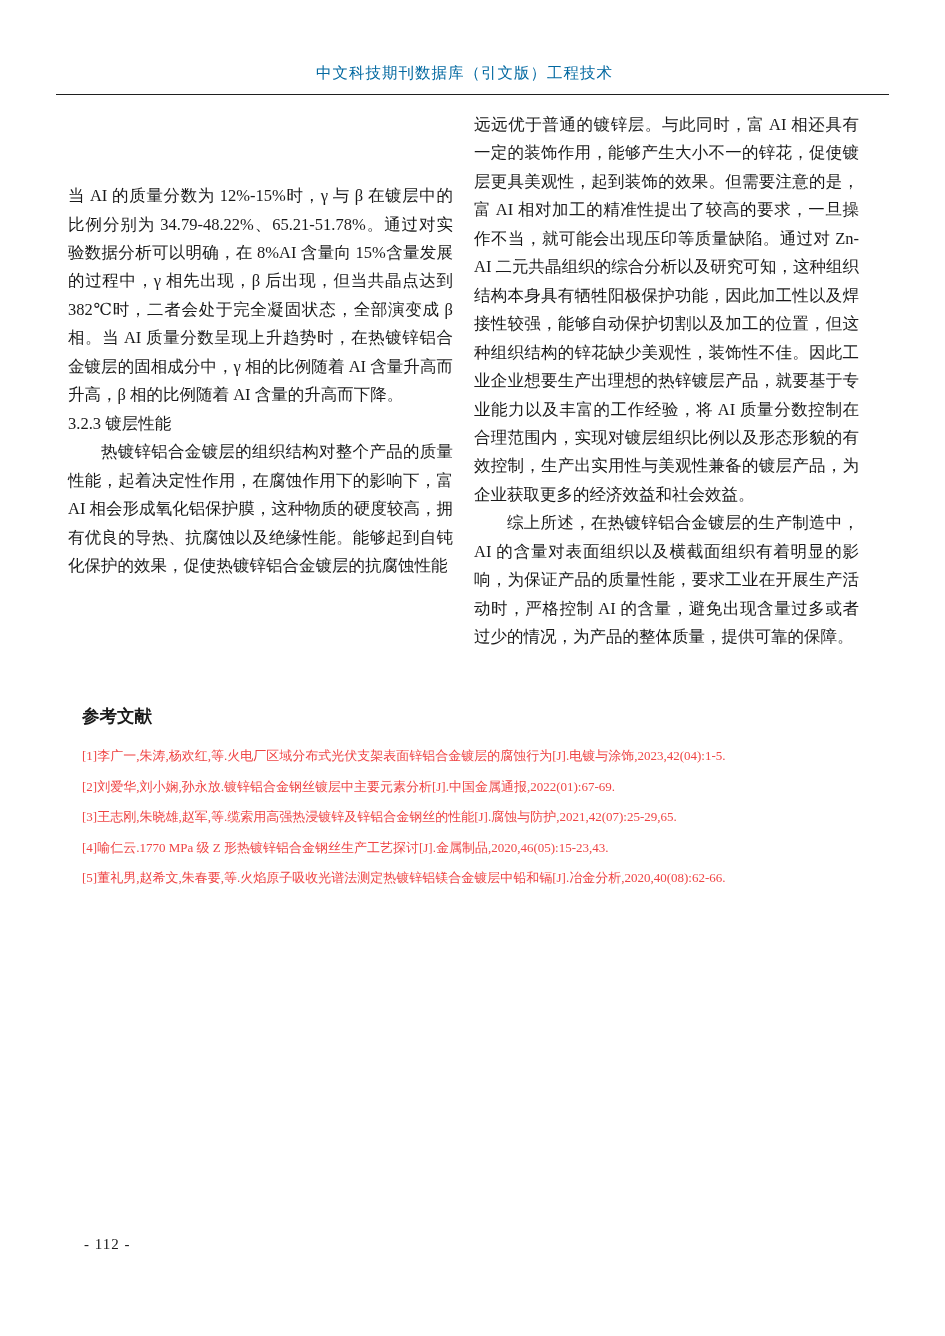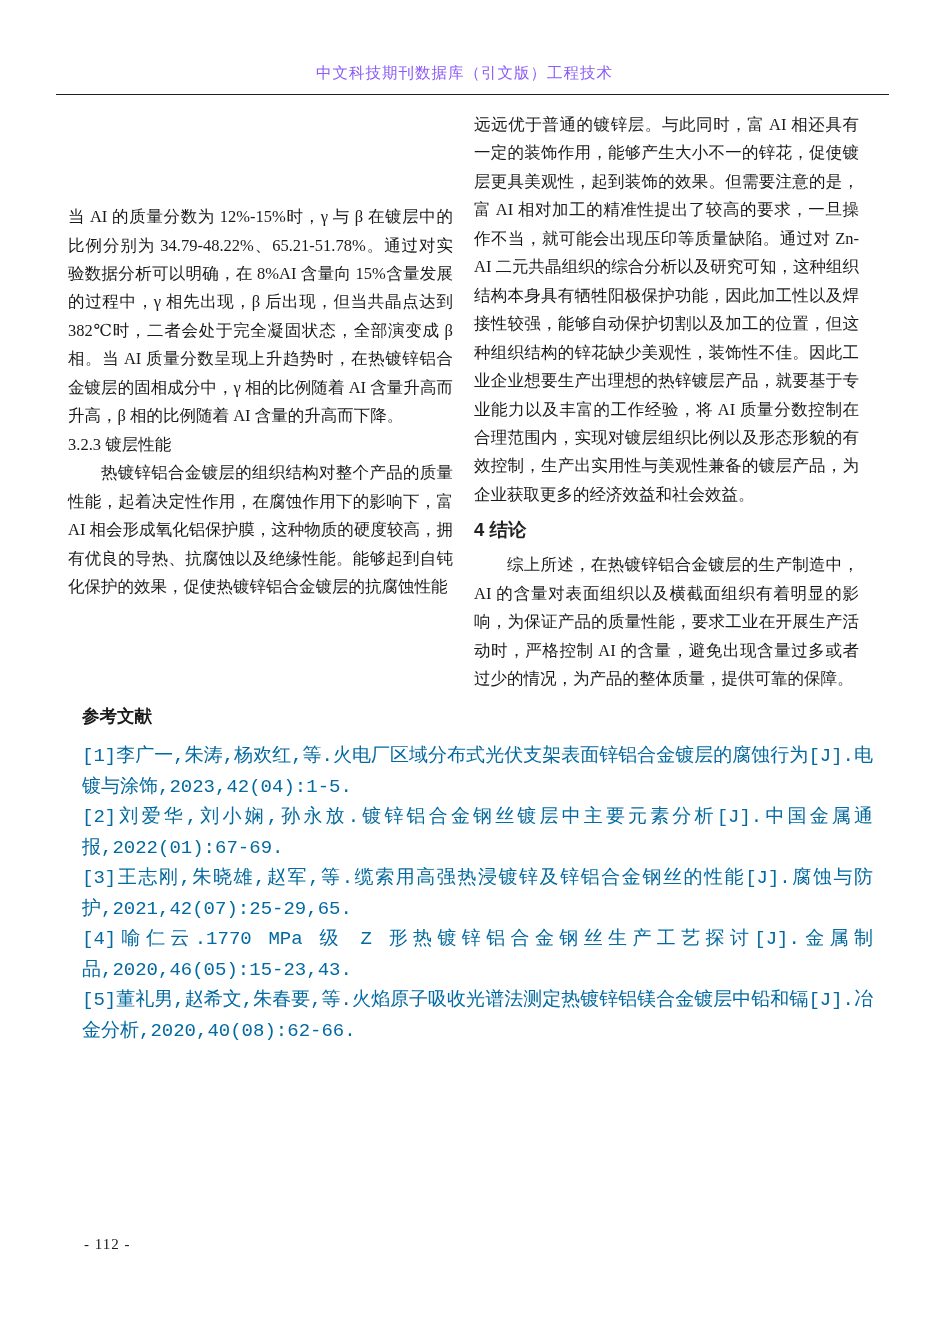--- a/index.html
+++ b/index.html
@@ -17,21 +17,21 @@
     overflow: hidden;
   }
   .header-title {
     position: absolute;
     top: 63px;
     left: 0;
     right: 16px;
     text-align: center;
     font-size: 15.5px;
     letter-spacing: 1px;
-    color: #8b5cf6;
+    color: #0369a1;
   }
   .header-rule {
     position: absolute;
     top: 94px;
     left: 56px;
     width: 833px;
     border-top: 1.6px solid #1f1f1f;
   }
   .columns {
     position: absolute;
@@ -77,25 +77,24 @@
   }
   .ref-title {
     text-align: left;
     font-family: "Liberation Sans", "DejaVu Sans", sans-serif;
     font-size: 17.5px;
     font-weight: bold;
     color: #1a1a1a;
     margin: 0 0 13px 0;
   }
   .ref-item {
-    font-size: 19px;
+    font-size: 13px;
     line-height: 30.5px;
     text-align: justify;
-    color: #0369a1;
-    font-family: Liberation Mono, monospace;
+    color: #ef4444;
   }
   .page-number {
     position: absolute;
     left: 84px;
     top: 1236px;
     font-size: 15px;
     letter-spacing: 1px;
     color: #1a1a1a;
   }
 </style>
@@ -111,21 +110,20 @@
   <div class="columns">
 
     <div class="col">
       <p>当 AI 的质量分数为 12%-15%时，γ 与 β 在镀层中的比例分别为 34.79-48.22%、65.21-51.78%。通过对实验数据分析可以明确，在 8%AI 含量向 15%含量发展的过程中，γ 相先出现，β 后出现，但当共晶点达到 382℃时，二者会处于完全凝固状态，全部演变成 β 相。当 AI 质量分数呈现上升趋势时，在热镀锌铝合金镀层的固相成分中，γ 相的比例随着 AI 含量升高而升高，β 相的比例随着 AI 含量的升高而下降。</p>
       <div class="sub-heading">3.2.3 镀层性能</div>
       <p class="indent">热镀锌铝合金镀层的组织结构对整个产品的质量性能，起着决定性作用，在腐蚀作用下的影响下，富 AI 相会形成氧化铝保护膜，这种物质的硬度较高，拥有优良的导热、抗腐蚀以及绝缘性能。能够起到自钝化保护的效果，促使热镀锌铝合金镀层的抗腐蚀性能</p>
     </div>
 
     <div class="col">
       <p>远远优于普通的镀锌层。与此同时，富 AI 相还具有一定的装饰作用，能够产生大小不一的锌花，促使镀层更具美观性，起到装饰的效果。但需要注意的是，富 AI 相对加工的精准性提出了较高的要求，一旦操作不当，就可能会出现压印等质量缺陷。通过对 Zn-AI 二元共晶组织的综合分析以及研究可知，这种组织结构本身具有牺牲阳极保护功能，因此加工性以及焊接性较强，能够自动保护切割以及加工的位置，但这种组织结构的锌花缺少美观性，装饰性不佳。因此工业企业想要生产出理想的热锌镀层产品，就要基于专业能力以及丰富的工作经验，将 AI 质量分数控制在合理范围内，实现对镀层组织比例以及形态形貌的有效控制，生产出实用性与美观性兼备的镀层产品，为企业获取更多的经济效益和社会效益。</p>
-      <div class="conclusion-heading">4 结论</div>
       <p class="indent">综上所述，在热镀锌铝合金镀层的生产制造中，AI 的含量对表面组织以及横截面组织有着明显的影响，为保证产品的质量性能，要求工业在开展生产活动时，严格控制 AI 的含量，避免出现含量过多或者过少的情况，为产品的整体质量，提供可靠的保障。</p>
     </div>
 
   </div>
 
   <div class="references">
     <div class="ref-title">参考文献</div>
     <div class="ref-item">[1]李广一,朱涛,杨欢红,等.火电厂区域分布式光伏支架表面锌铝合金镀层的腐蚀行为[J].电镀与涂饰,2023,42(04):1-5.</div>
     <div class="ref-item">[2]刘爱华,刘小娴,孙永放.镀锌铝合金钢丝镀层中主要元素分析[J].中国金属通报,2022(01):67-69.</div>
     <div class="ref-item">[3]王志刚,朱晓雄,赵军,等.缆索用高强热浸镀锌及锌铝合金钢丝的性能[J].腐蚀与防护,2021,42(07):25-29,65.</div>

